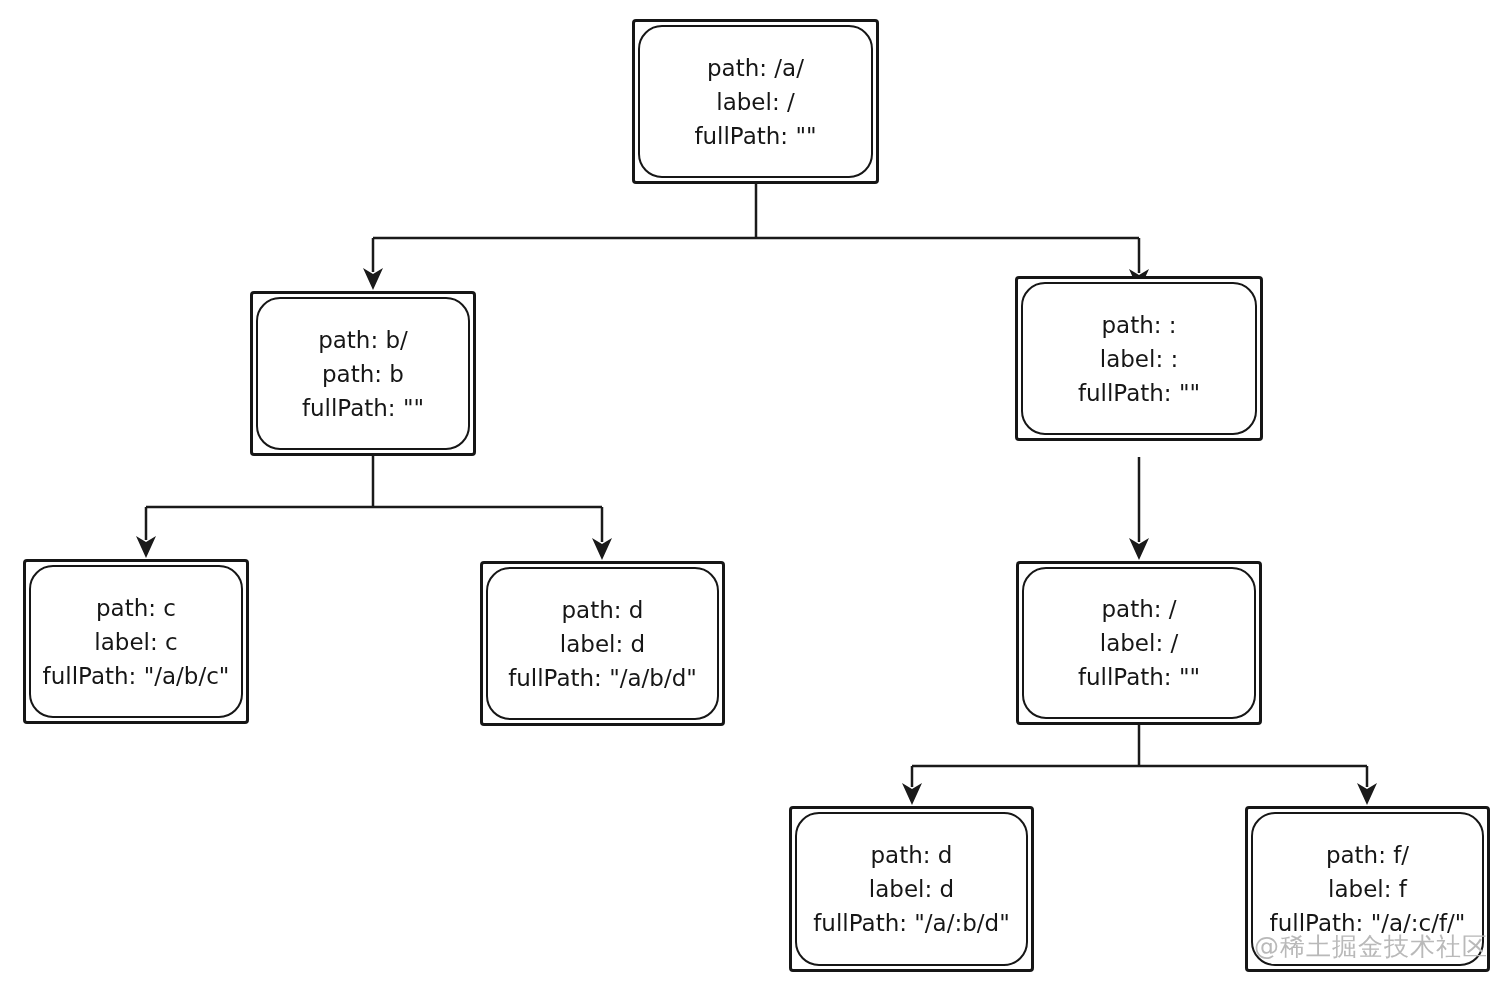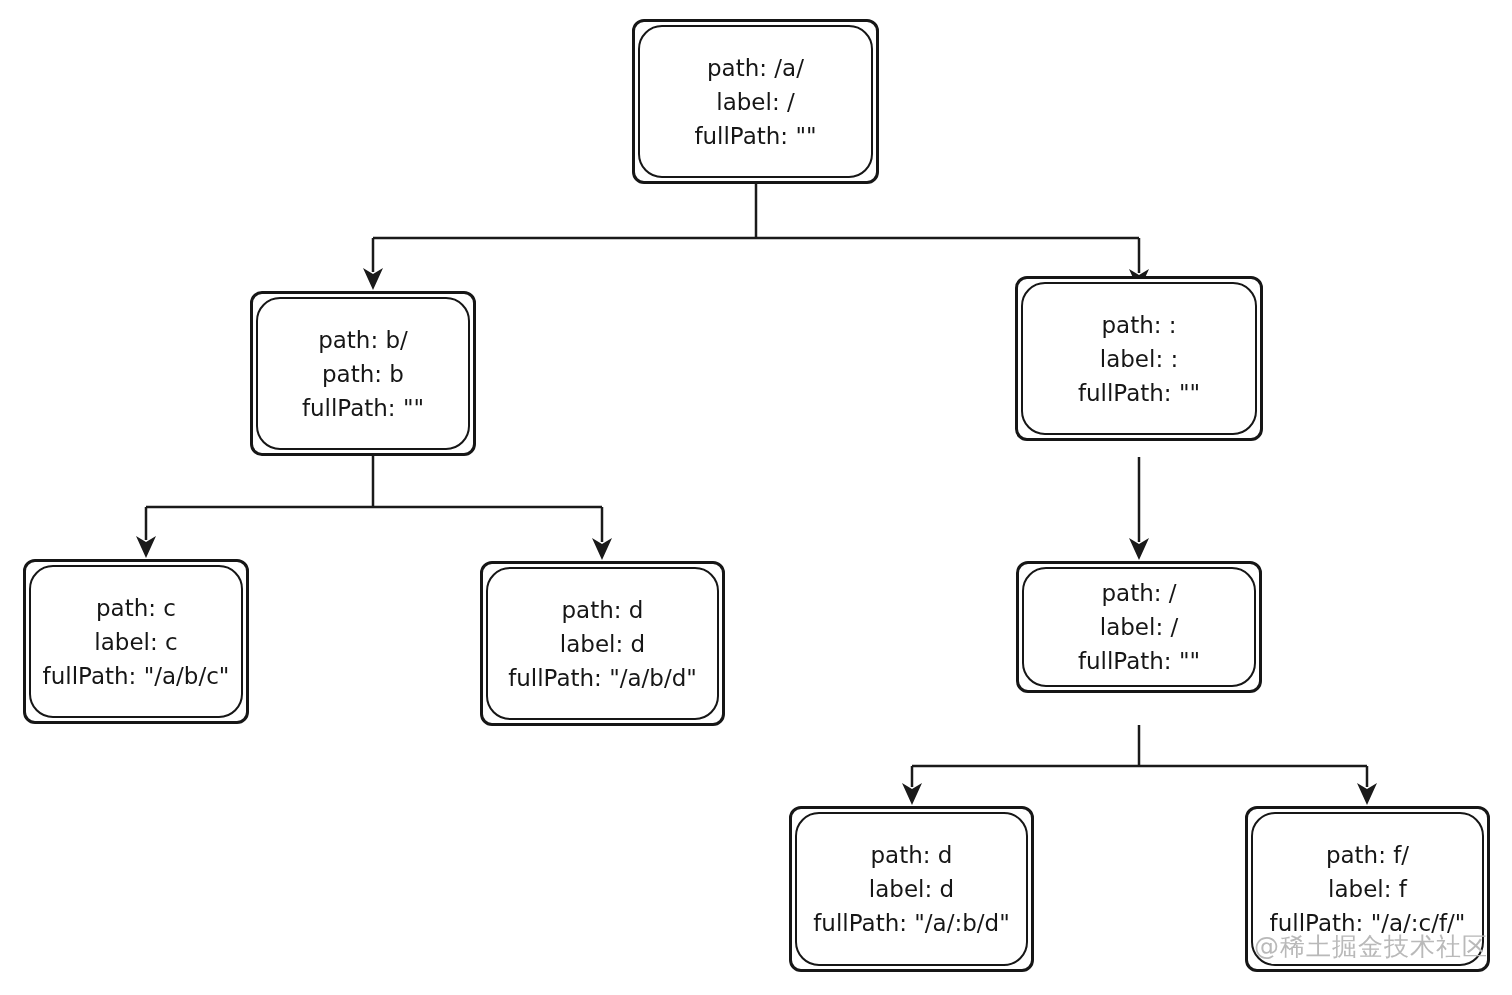--- a/index.html
+++ b/index.html
@@ -19,21 +19,21 @@
     position: absolute;
     left: 0;
     top: 0;
     width: 1512px;
     height: 995px;
   }
   .node {
     position: absolute;
     box-sizing: border-box;
     border: 3px solid #161616;
-    border-radius: 12px;
+    border-radius: 4px;
     padding: 3px;
     background: #ffffff;
   }
   .node-inner {
     box-sizing: border-box;
     width: 100%;
     height: 100%;
     border: 2.5px solid #161616;
     border-radius: 24px;
     display: flex;
@@ -48,21 +48,21 @@
     color: #161616;
     white-space: nowrap;
     text-align: center;
   }
   
   .n-root    { left: 632px;  top: 19px;  width: 247px; height: 165px; }
   .n-b       { left: 250px;  top: 291px; width: 226px; height: 165px; }
   .n-colon   { left: 1015px; top: 276px; width: 248px; height: 165px; }
   .n-c       { left: 23px;   top: 559px; width: 226px; height: 165px; }
   .n-d-left  { left: 480px;  top: 561px; width: 245px; height: 165px; }
-  .n-slash   { left: 1016px; top: 561px; width: 246px; height: 132px; }
+  .n-slash   { left: 1016px; top: 561px; width: 246px; height: 164px; }
   .n-d-right { left: 789px;  top: 806px; width: 245px; height: 166px; }
   .n-f       { left: 1245px; top: 806px; width: 245px; height: 166px; }
   .watermark {
     position: absolute;
     right: 24px;
     bottom: 32px;
     font-size: 25px;
     color: #b9b9b9;
     letter-spacing: 1px;
     z-index: 5;

